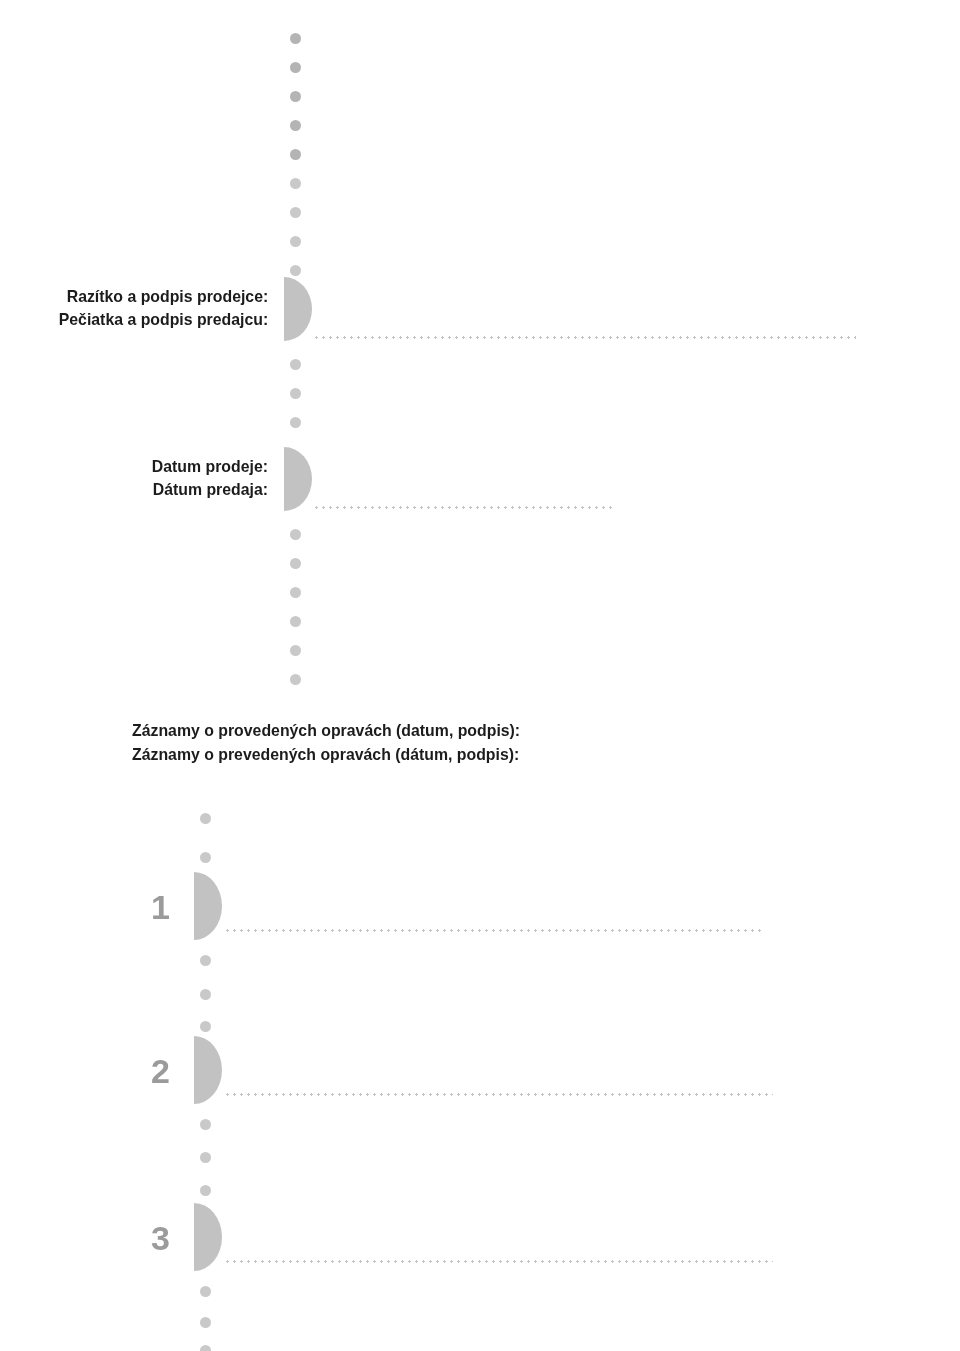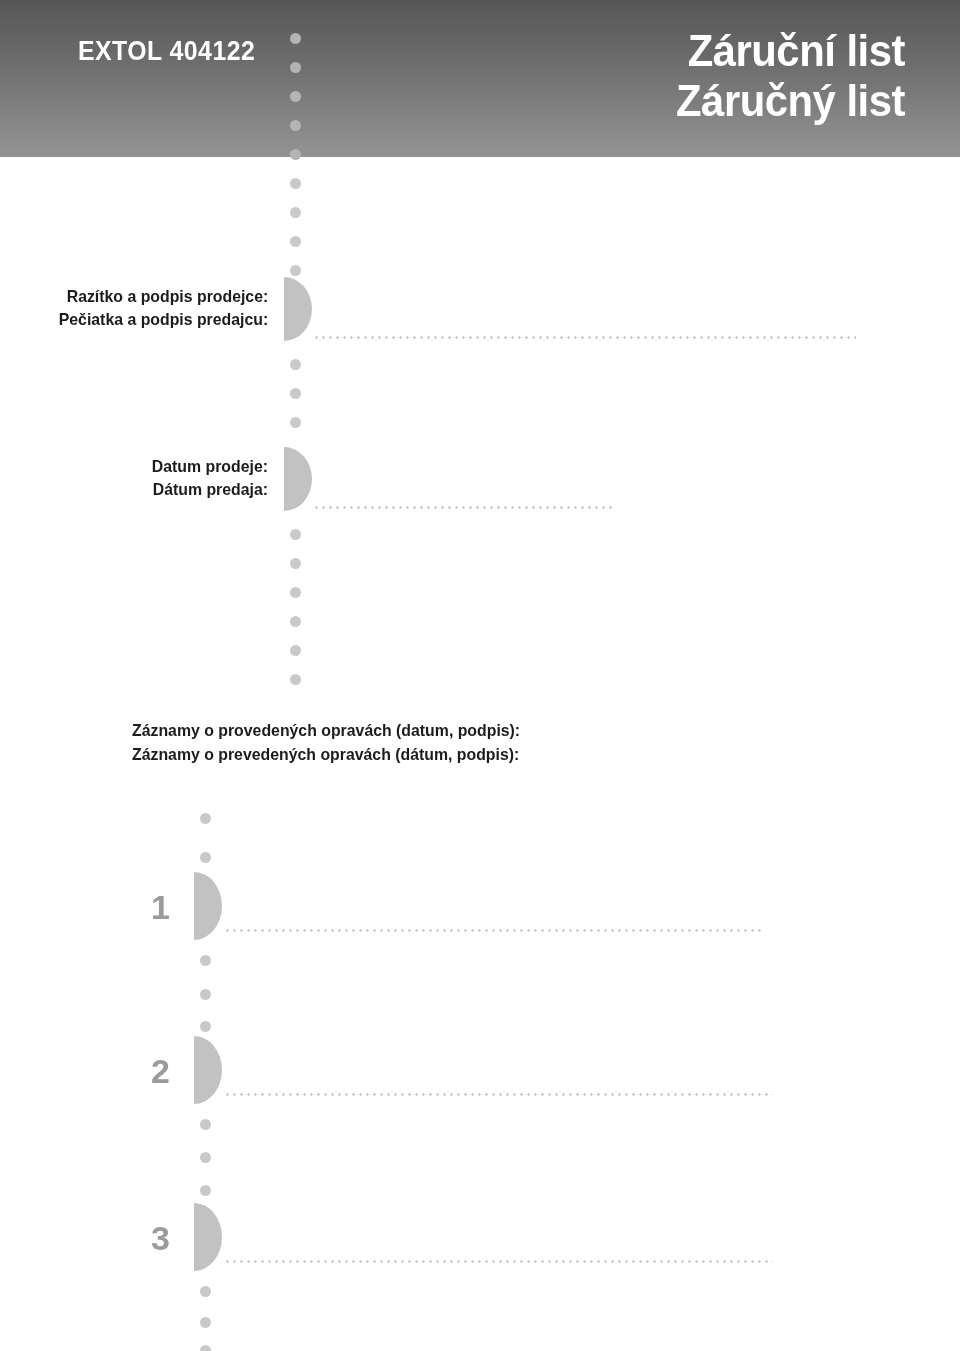--- a/index.html
+++ b/index.html
@@ -128,28 +128,20 @@
     text-align: right;
     width: 40px;
     font-family: "Liberation Sans", sans-serif;
   }
 </style>
 </head>
 <body>
 
 <div id="page">
 
-  <div id="header-band">
-    <div id="product-code">EXTOL 404122</div>
-
-    <div id="title-block">
-      <div class="title-line">Záruční list</div>
-      <div class="title-line">Záručný list</div>
-    </div>
-  </div>
 
   <div class="dot-col" id="dot-col-upper" style="left:290px; top:0; width:11px; height:690px;">
     <div class="bullet on-dark" style="top:33px;"></div>
     <div class="bullet on-dark" style="top:62px;"></div>
     <div class="bullet on-dark" style="top:91px;"></div>
     <div class="bullet on-dark" style="top:120px;"></div>
     <div class="bullet on-dark" style="top:149px;"></div>
     <div class="bullet" style="top:178px;"></div>
     <div class="bullet" style="top:207px;"></div>
     <div class="bullet" style="top:236px;"></div>

